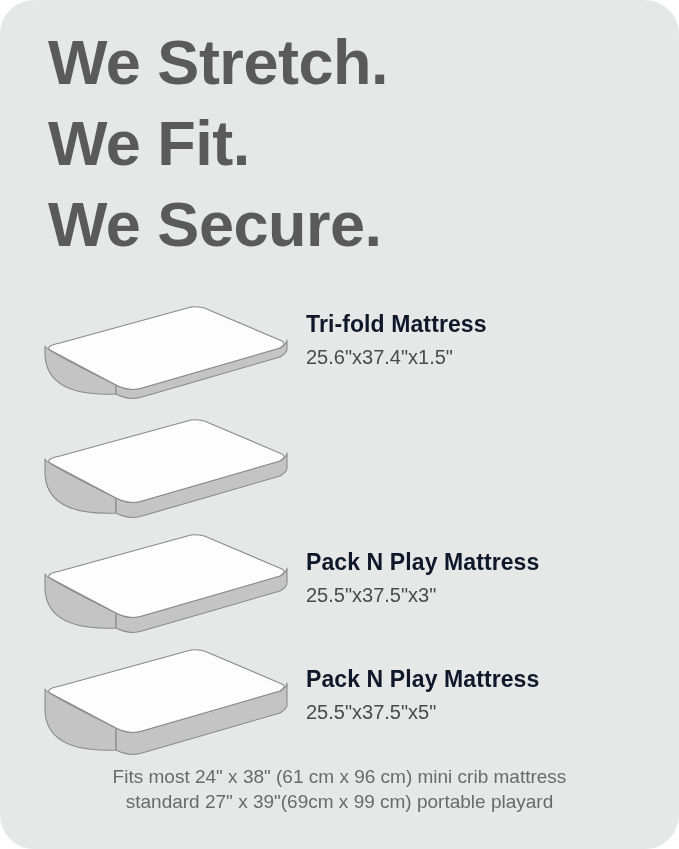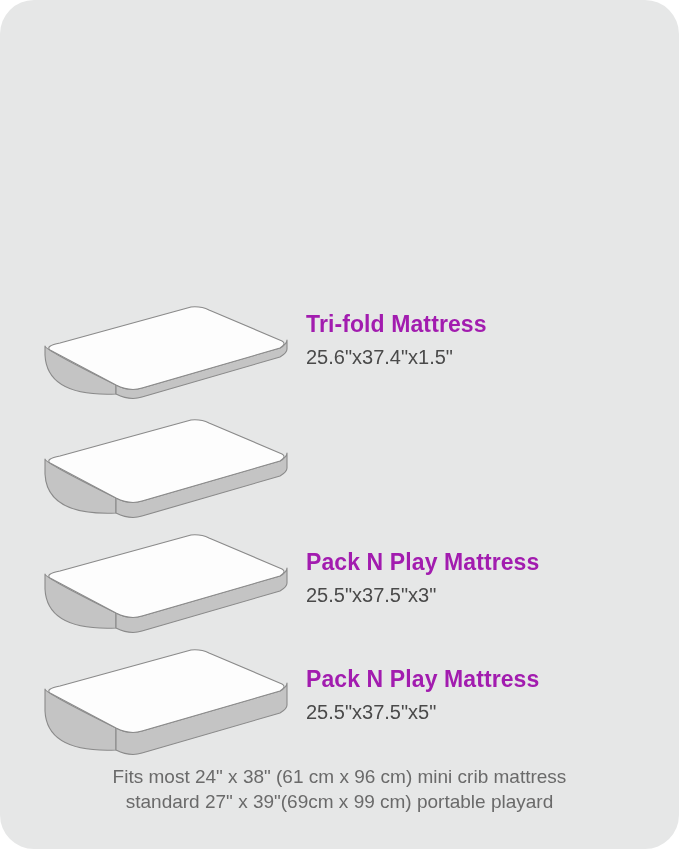--- a/index.html
+++ b/index.html
@@ -67,21 +67,21 @@
     height: 110px;
     overflow: visible;
   }
   .labels {
     position: absolute;
     left: 306px;
     top: 0;
     width: 360px;
   }
   .prod-title {
-    color: #a21caf;
+    color: #0f172a;
     font-family: "Liberation Sans", sans-serif;
     font-weight: bold;
     font-size: 23px;
     line-height: 28px;
     letter-spacing: 0.1px;
     white-space: nowrap;
   }
   .prod-dims {
     color: #4a4a4a;
     font-family: "Liberation Sans", sans-serif;
@@ -115,20 +115,25 @@
     font-size: 19px;
     line-height: 25px;
     white-space: nowrap;
   }
 </style>
 </head>
 <body>
 
 <div id="card">
 
+  <div id="headline">
+    <div class="headline-line">We Stretch.</div>
+    <div class="headline-line">We Fit.</div>
+    <div class="headline-line">We Secure.</div>
+  </div>
 
   <div id="rows">
       <div class="row row-0">
         <div class="art">
           <svg viewBox="0 0 258 110" xmlns="http://www.w3.org/2000/svg">
             <path d="M 11 44 L 11 53 Q 13 95 82 92 L 82 83 Q 11 48 11 44 Z" fill="#c4c4c4" stroke="#8a8a8a" stroke-width="1.1" stroke-linejoin="round"></path>
             <path d="M 82 83 L 82 92 Q 96 99 108 95 L 246 55 Q 253 51 253 47 L 253 38 Q 253 42 246 46 L 108 86 Q 96 90 82 83 Z" fill="#c4c4c4" stroke="#8a8a8a" stroke-width="1.1" stroke-linejoin="round"></path>
             <path d="M 26 41 L 157 5 Q 167 4 175 8 L 248 39 Q 253 42 246 46 L 108 86 Q 96 90 82 83 L 16 48 Q 11 44 26 41 Z" fill="#fdfdfd" stroke="#8a8a8a" stroke-width="1.1" stroke-linejoin="round"></path>
           </svg>
         </div>

